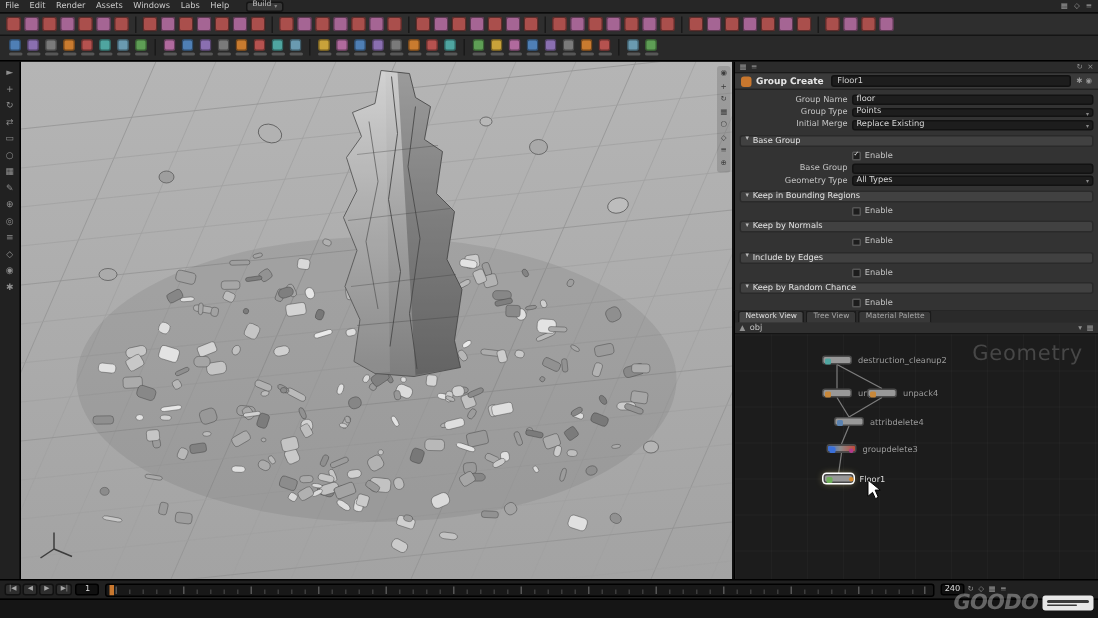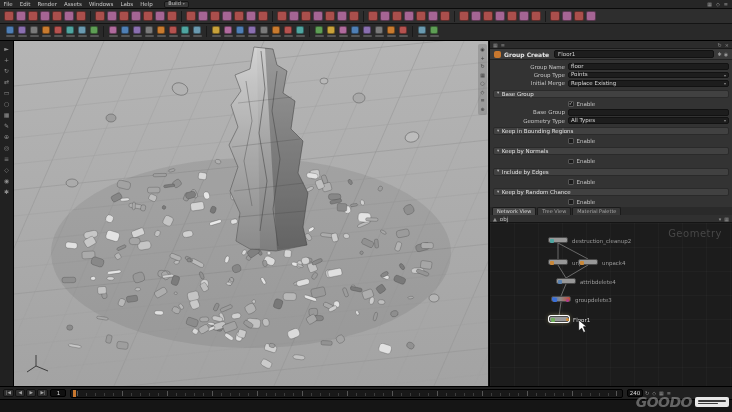--- a/index.html
+++ b/index.html
@@ -52,21 +52,21 @@
   .netpane{position:absolute;left:489px;top:207px;width:243px;height:179px;background:#262626;border-left:1px solid #000;z-index:4}
   .ntabs{height:8px;background:#2a2a2a;display:flex;align-items:flex-end;gap:1px;padding:0 2px}
   .ntab{font-size:5px;color:#a5a5a5;background:#383838;border:1px solid #1b1b1b;border-bottom:none;border-radius:2px 2px 0 0;padding:1px 4px;line-height:5px;white-space:nowrap}
   .ntab.active{background:#474747;color:#ddd}
   .npath{height:8px;background:#303030;border-bottom:1px solid #141414;display:flex;align-items:center;gap:3px;padding:0 3px}
   .npath .crumb{font-size:5.5px;color:#c5c5c5;line-height:8px}
   .npath .nicon{font-size:5px;color:#909090}
   .ncanvas{position:absolute;left:0;top:16px;right:0;bottom:0;background:#1c1c1c;overflow:hidden;
     background-image:linear-gradient(rgba(255,255,255,.025) 1px,transparent 1px),linear-gradient(90deg,rgba(255,255,255,.025) 1px,transparent 1px);
     background-size:24px 24px}
-  .bglabel{position:absolute;right:10px;top:5px;font-size:10px;color:#474747;letter-spacing:.5px}
+  .bglabel{position:absolute;right:10px;top:5px;font-size:14px;color:#474747;letter-spacing:.5px}
   #wires{position:absolute;inset:0}
   .node{position:absolute;width:20px;height:6px;background:#989898;border:1px solid #4a4a4a;border-radius:2px}
   .nchip{position:absolute;left:1px;top:1px;width:3.5px;height:3.5px;border-radius:1px}
   .nlabel{position:absolute;left:23px;top:-0.5px;font-size:5.5px;color:#9a9a9a;white-space:nowrap;line-height:6px}
   .node.multi{background:linear-gradient(90deg,#3a6fd8,#8a8a8a 45%,#c24a3a)}
   .node.multi .nflag{position:absolute;right:1px;top:1.5px;width:3px;height:3px;border-radius:50%;background:#b13a8c}
   .node.selected{box-shadow:0 0 0 1px #fff,0 0 5px rgba(255,240,150,.55)}
   .node.selected .nflag{position:absolute;right:-1px;top:1px;width:3px;height:3px;border-radius:50%;background:#d58a2c}
   .node.selected .nlabel{color:#ddd}
   .cursor{position:absolute;left:88px;top:97px;z-index:9}

